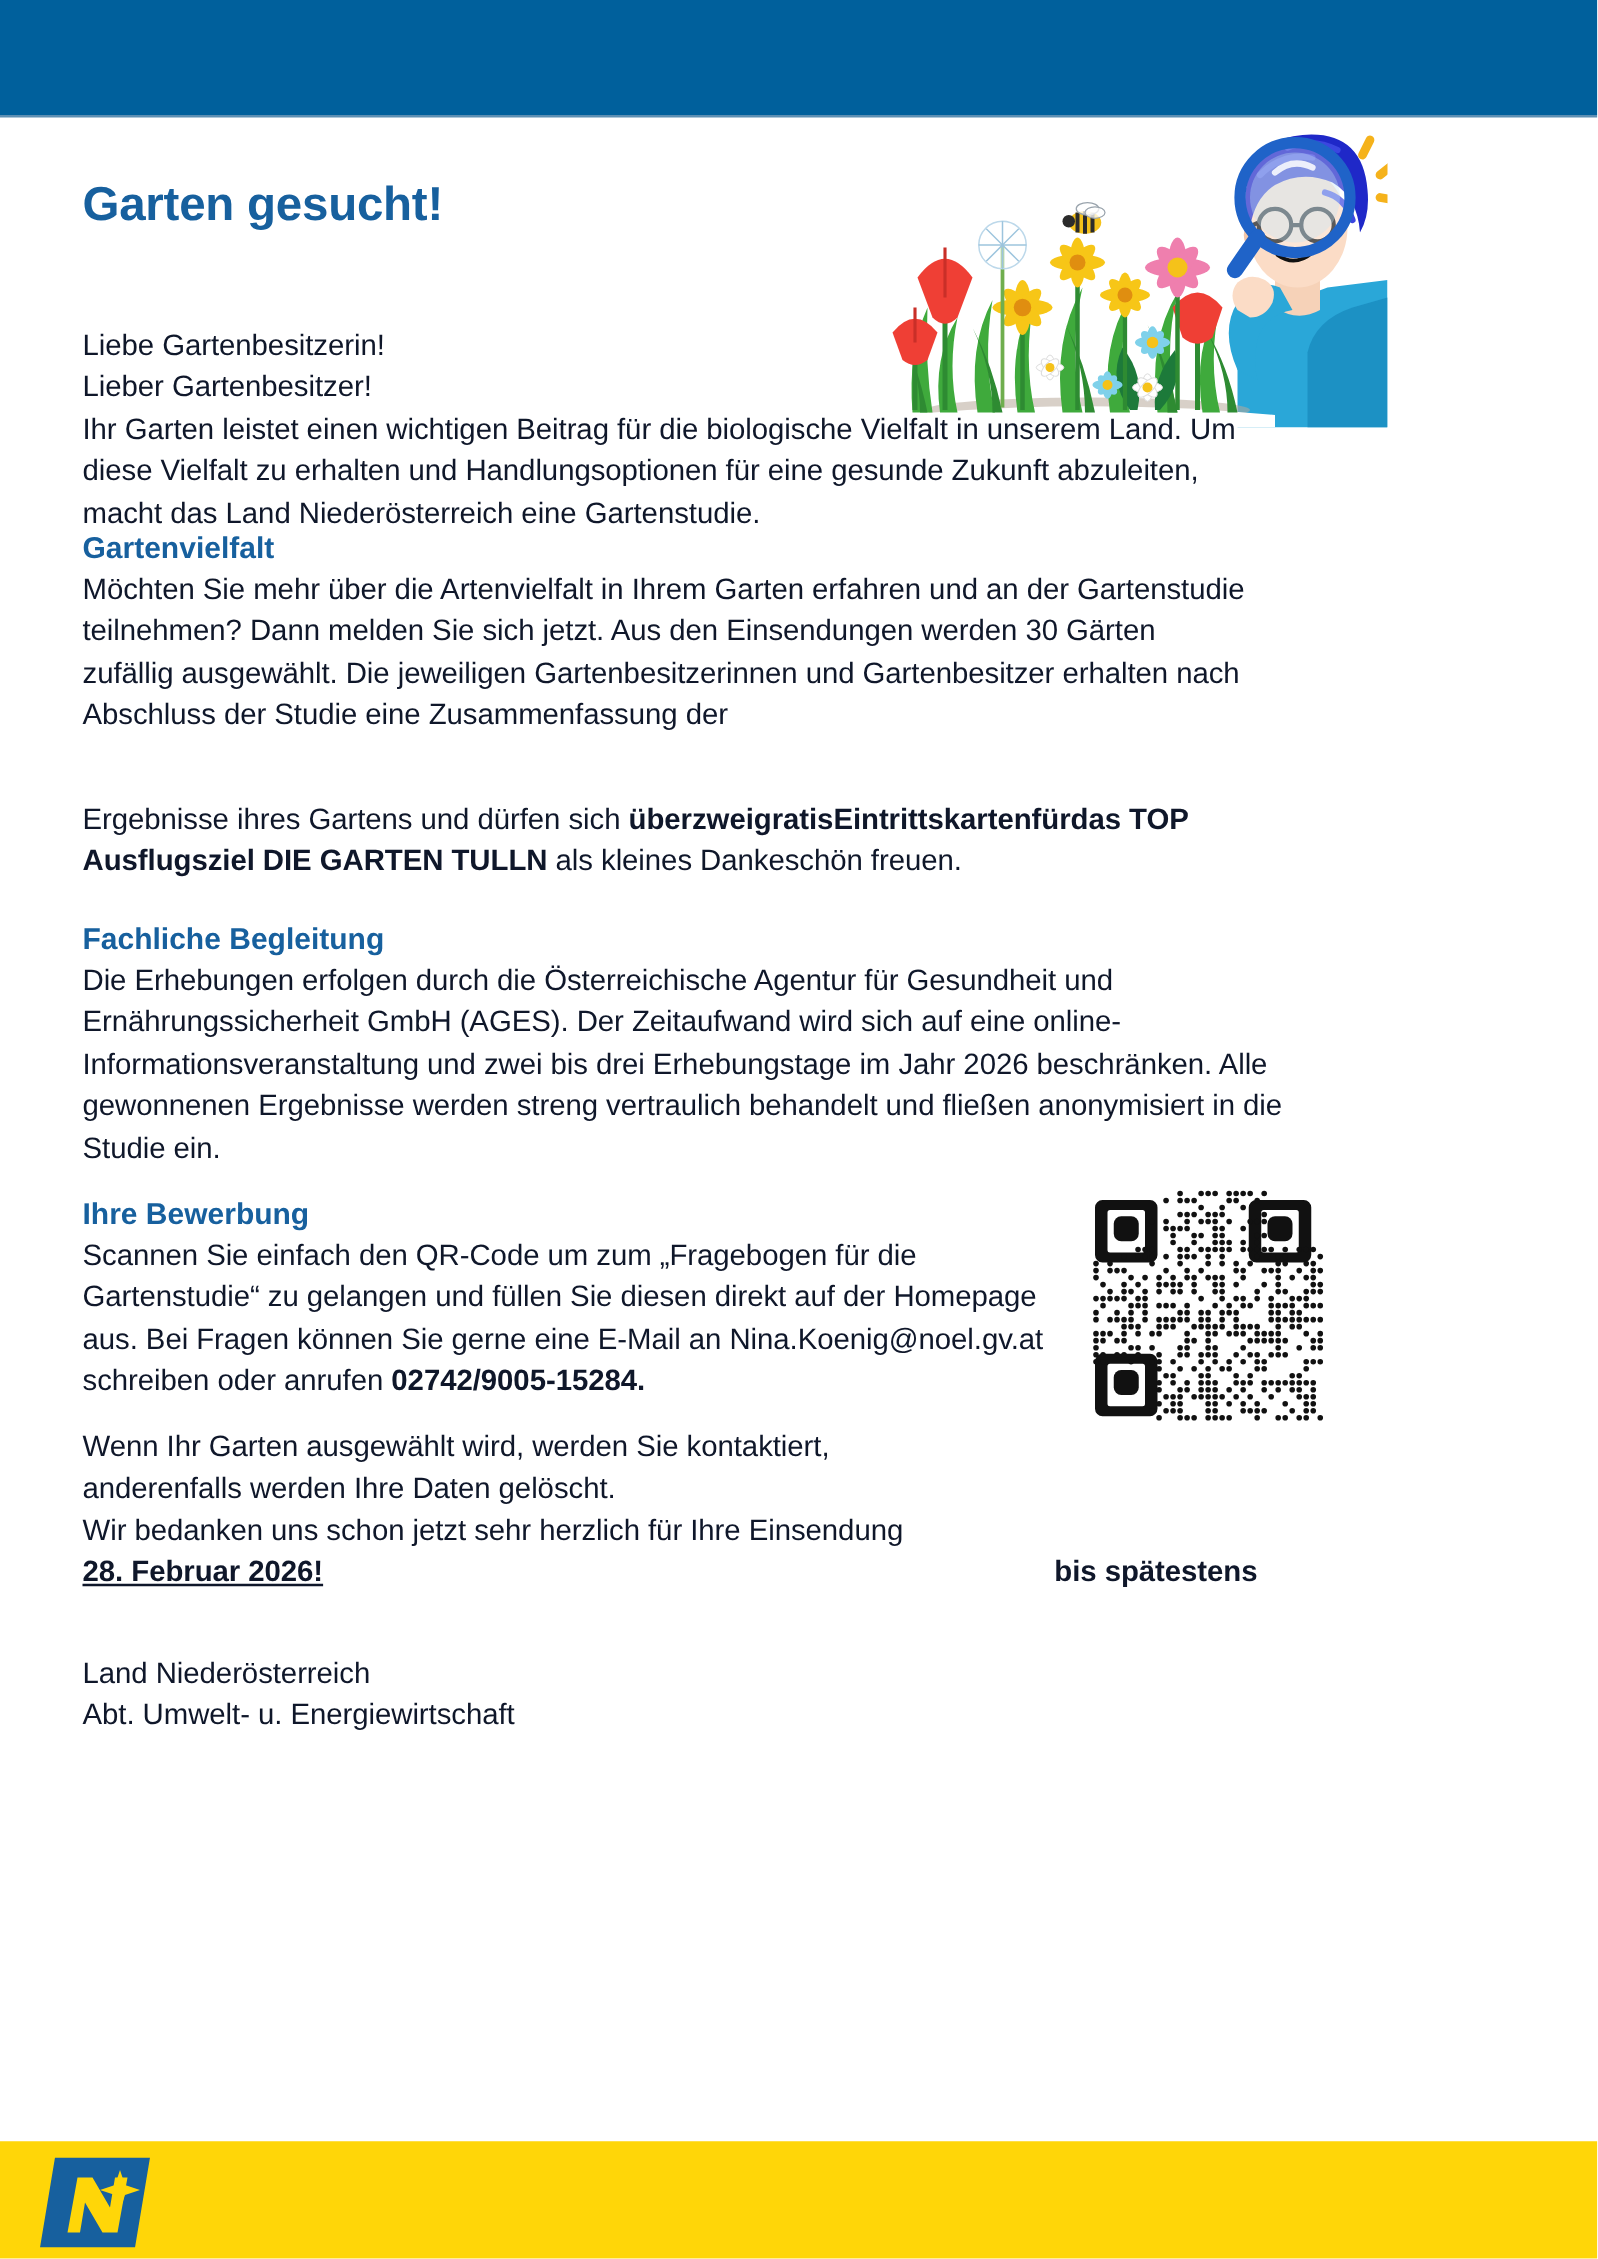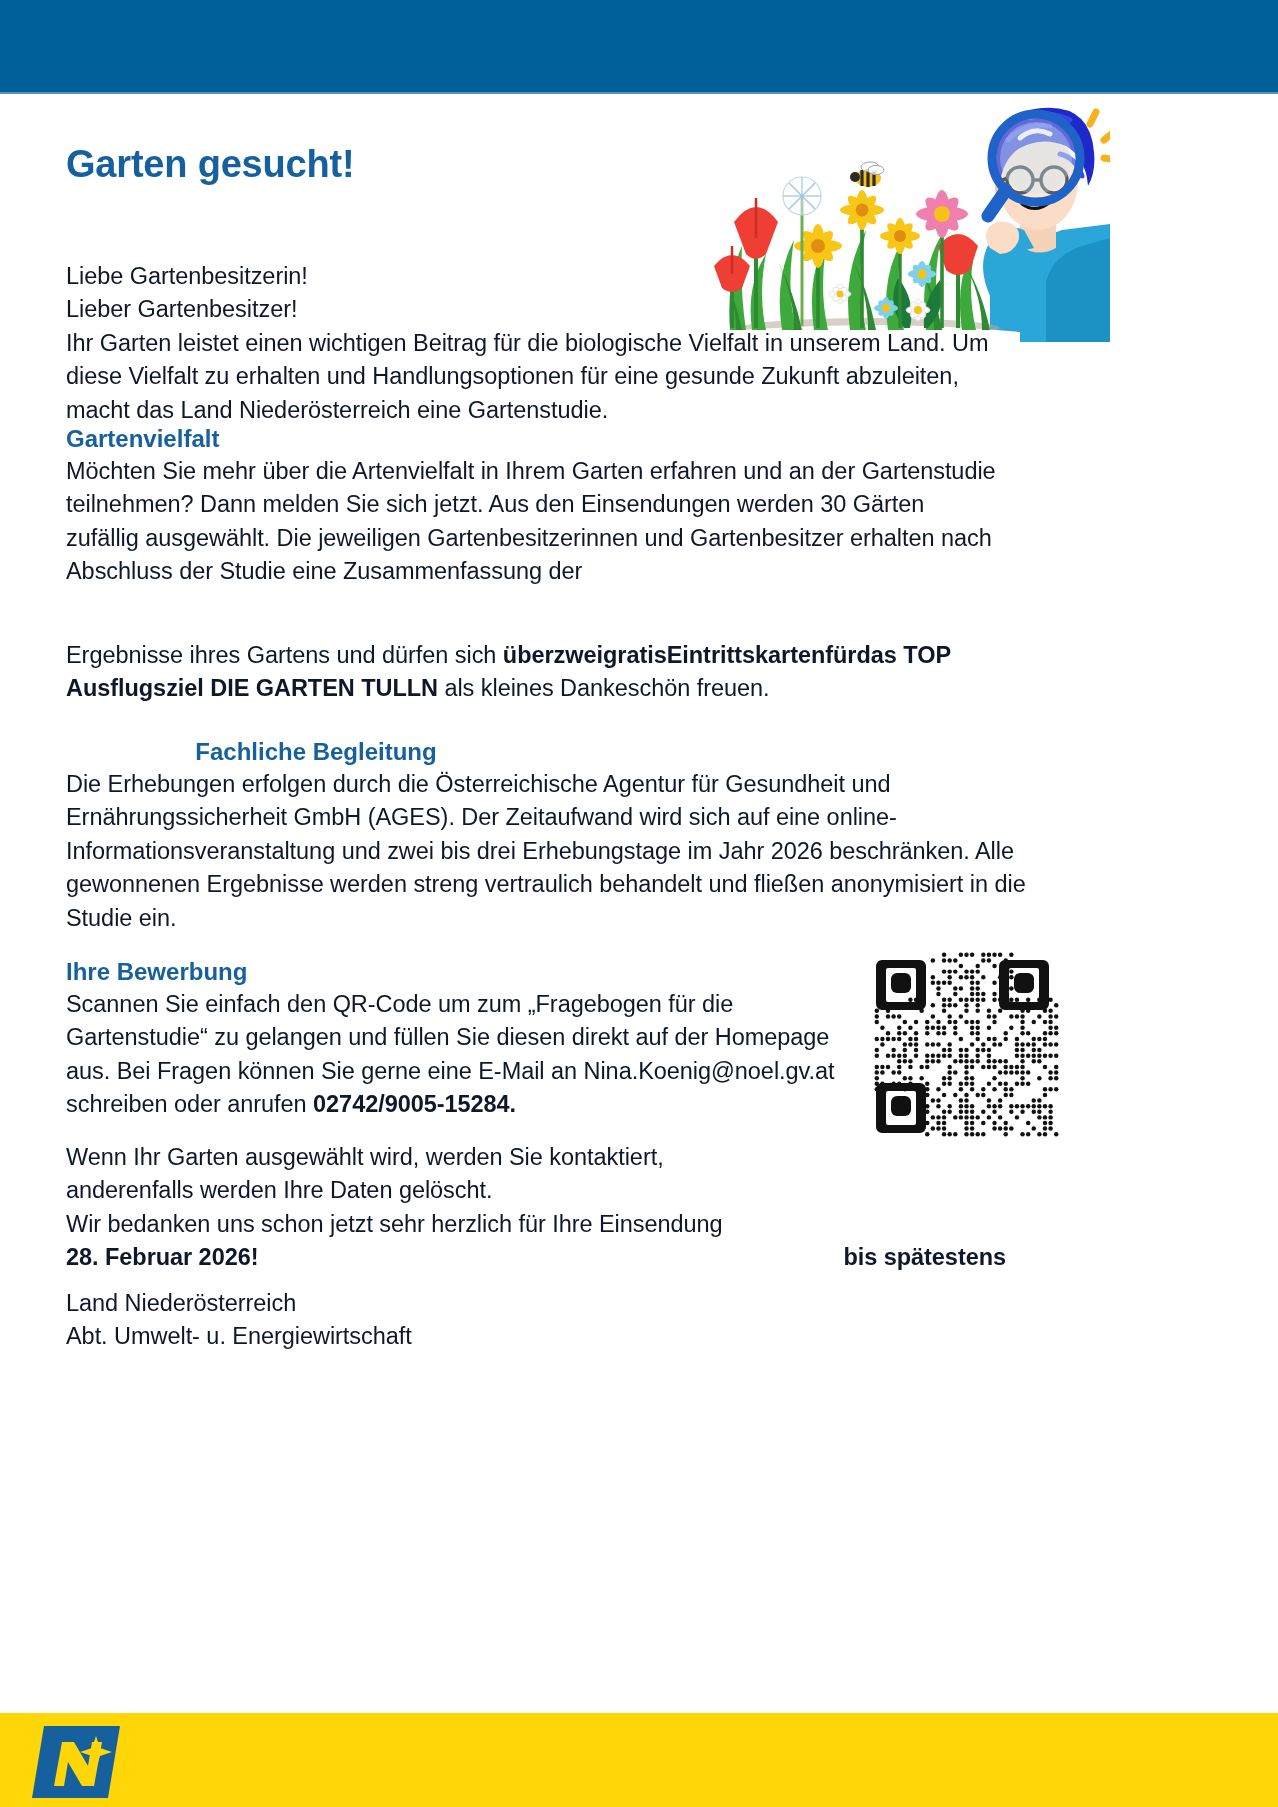--- a/index.html
+++ b/index.html
@@ -73,33 +73,34 @@
     font-weight: bold;
     font-size: 24px;
     line-height: 33.4px;
   }
 
   #p-greeting  { left: 66px; top: 260px;  width: 930px; }
   #p-intro     { left: 66px; top: 327px;  width: 930px; }
   #h-vielfalt  { left: 66px; top: 422px;  width: 500px; }
   #p-vielfalt  { left: 66px; top: 455px;  width: 930px; }
   #p-ergebnis  { left: 66px; top: 639px;  width: 940px; }
-  #h-fachlich  { left: 66px; top: 735px;  width: 500px; text-align: center; }
+  #h-fachlich  { left: 66px; top: 735px;  width: 500px; }
   #p-fachlich  { left: 66px; top: 768px;  width: 960px; }
   #h-bewerbung { left: 66px; top: 955px;  width: 500px; }
   #p-bewerbung { left: 66px; top: 988px;  width: 800px; }
   #p-closing   { left: 66px; top: 1141px; width: 800px; }
   #p-deadline  { left: 66px; top: 1241px; width: 940px; }
-  #p-sender    { left: 66px; top: 1287px; width: 600px; }
+  #p-sender    { left: 66px; top: 1322px; width: 600px; }
 
   .deadline-row {
     display: block;
     position: relative;
     font-weight: bold;
     width: 940px;
+    text-decoration: underline;
   }
   .deadline-right {
     position: absolute;
     right: 0;
     top: 0;
     font-weight: bold;
     white-space: nowrap;
   }
 
   

